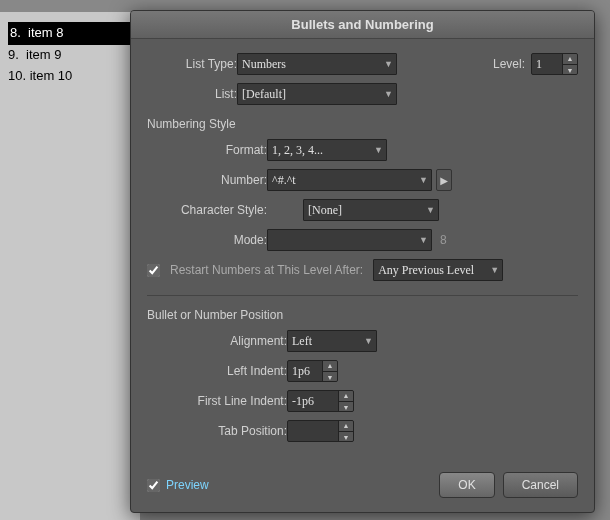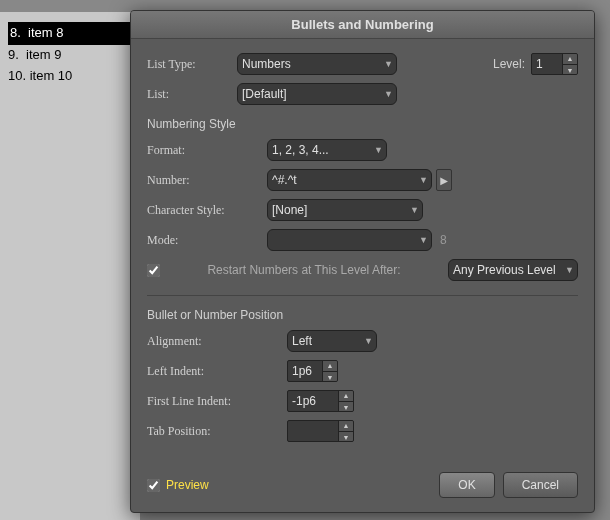--- a/index.html
+++ b/index.html
@@ -77,42 +77,42 @@
 
     
     .form-row {
       display: flex;
       align-items: center;
       margin-bottom: 8px;
     }
 
     .form-label {
       color: #d0d0d0;
-      text-align: left;
+      text-align: right;
       flex-shrink: 0;
-      font-family: Liberation Serif, serif;
     }
 
     .section-title {
       color: #d0d0d0;
       font-size: 12px;
       margin: 12px 0 8px 0;
     }
 
     
     select, input[type="text"] {
       background: #3a3a3a;
       border: 1px solid #222;
       color: #e0e0e0;
       font-size: 12px;
       padding: 2px 4px;
-      border-radius: 6px;
+      border-radius: 1px;
       height: 22px;
       outline: none;
       appearance: none;
+      font-family: Liberation Serif, serif;
       -webkit-appearance: none;
     }
 
     .select-wrapper {
       position: relative;
       display: inline-block;
     }
     .select-wrapper select {
       padding-right: 20px;
       min-width: 0;
@@ -190,21 +190,20 @@
       justify-content: center;
       font-size: 10px;
     }
 
     
     .checkbox-row {
       display: flex;
       align-items: center;
       gap: 10px;
       margin: 8px 0 14px 0;
-      justify-content: space-between;
     }
     .checkbox-row input[type="checkbox"] {
       width: 13px;
       height: 13px;
       accent-color: #666;
     }
     .checkbox-label {
       color: #aaa;
       font-size: 12px;
     }
@@ -227,21 +226,21 @@
       display: flex;
       align-items: center;
       gap: 6px;
     }
     .preview-row input[type="checkbox"] {
       width: 13px;
       height: 13px;
       accent-color: #666;
     }
     .preview-label {
-      color: #fde047;
+      color: #7dd3fc;
       font-size: 12px;
     }
     .btn-group {
       display: flex;
       gap: 8px;
     }
     .btn {
       background: linear-gradient(to bottom, #787878, #5a5a5a);
       border: 1px solid #333;
       border-radius: 4px;
@@ -350,21 +349,21 @@
           </div>
           <button class="arrow-btn">
             <span>▶</span>
           </button>
         </div>
       </div>
 
       <div class="form-row">
         <span class="form-label" style="width:120px;">Character Style:</span>
         <div class="select-wrapper">
-          <select style="width:156px;">
+          <select style="width:136px;margin-left:36px;">
             <option>[None]</option>
           </select>
           <span class="select-arrow">▼</span>
         </div>
       </div>
 
       <div class="form-row">
         <span class="form-label" style="width:120px;">Mode:</span>
         <div class="select-wrapper">
           <select style="width:165px;">

